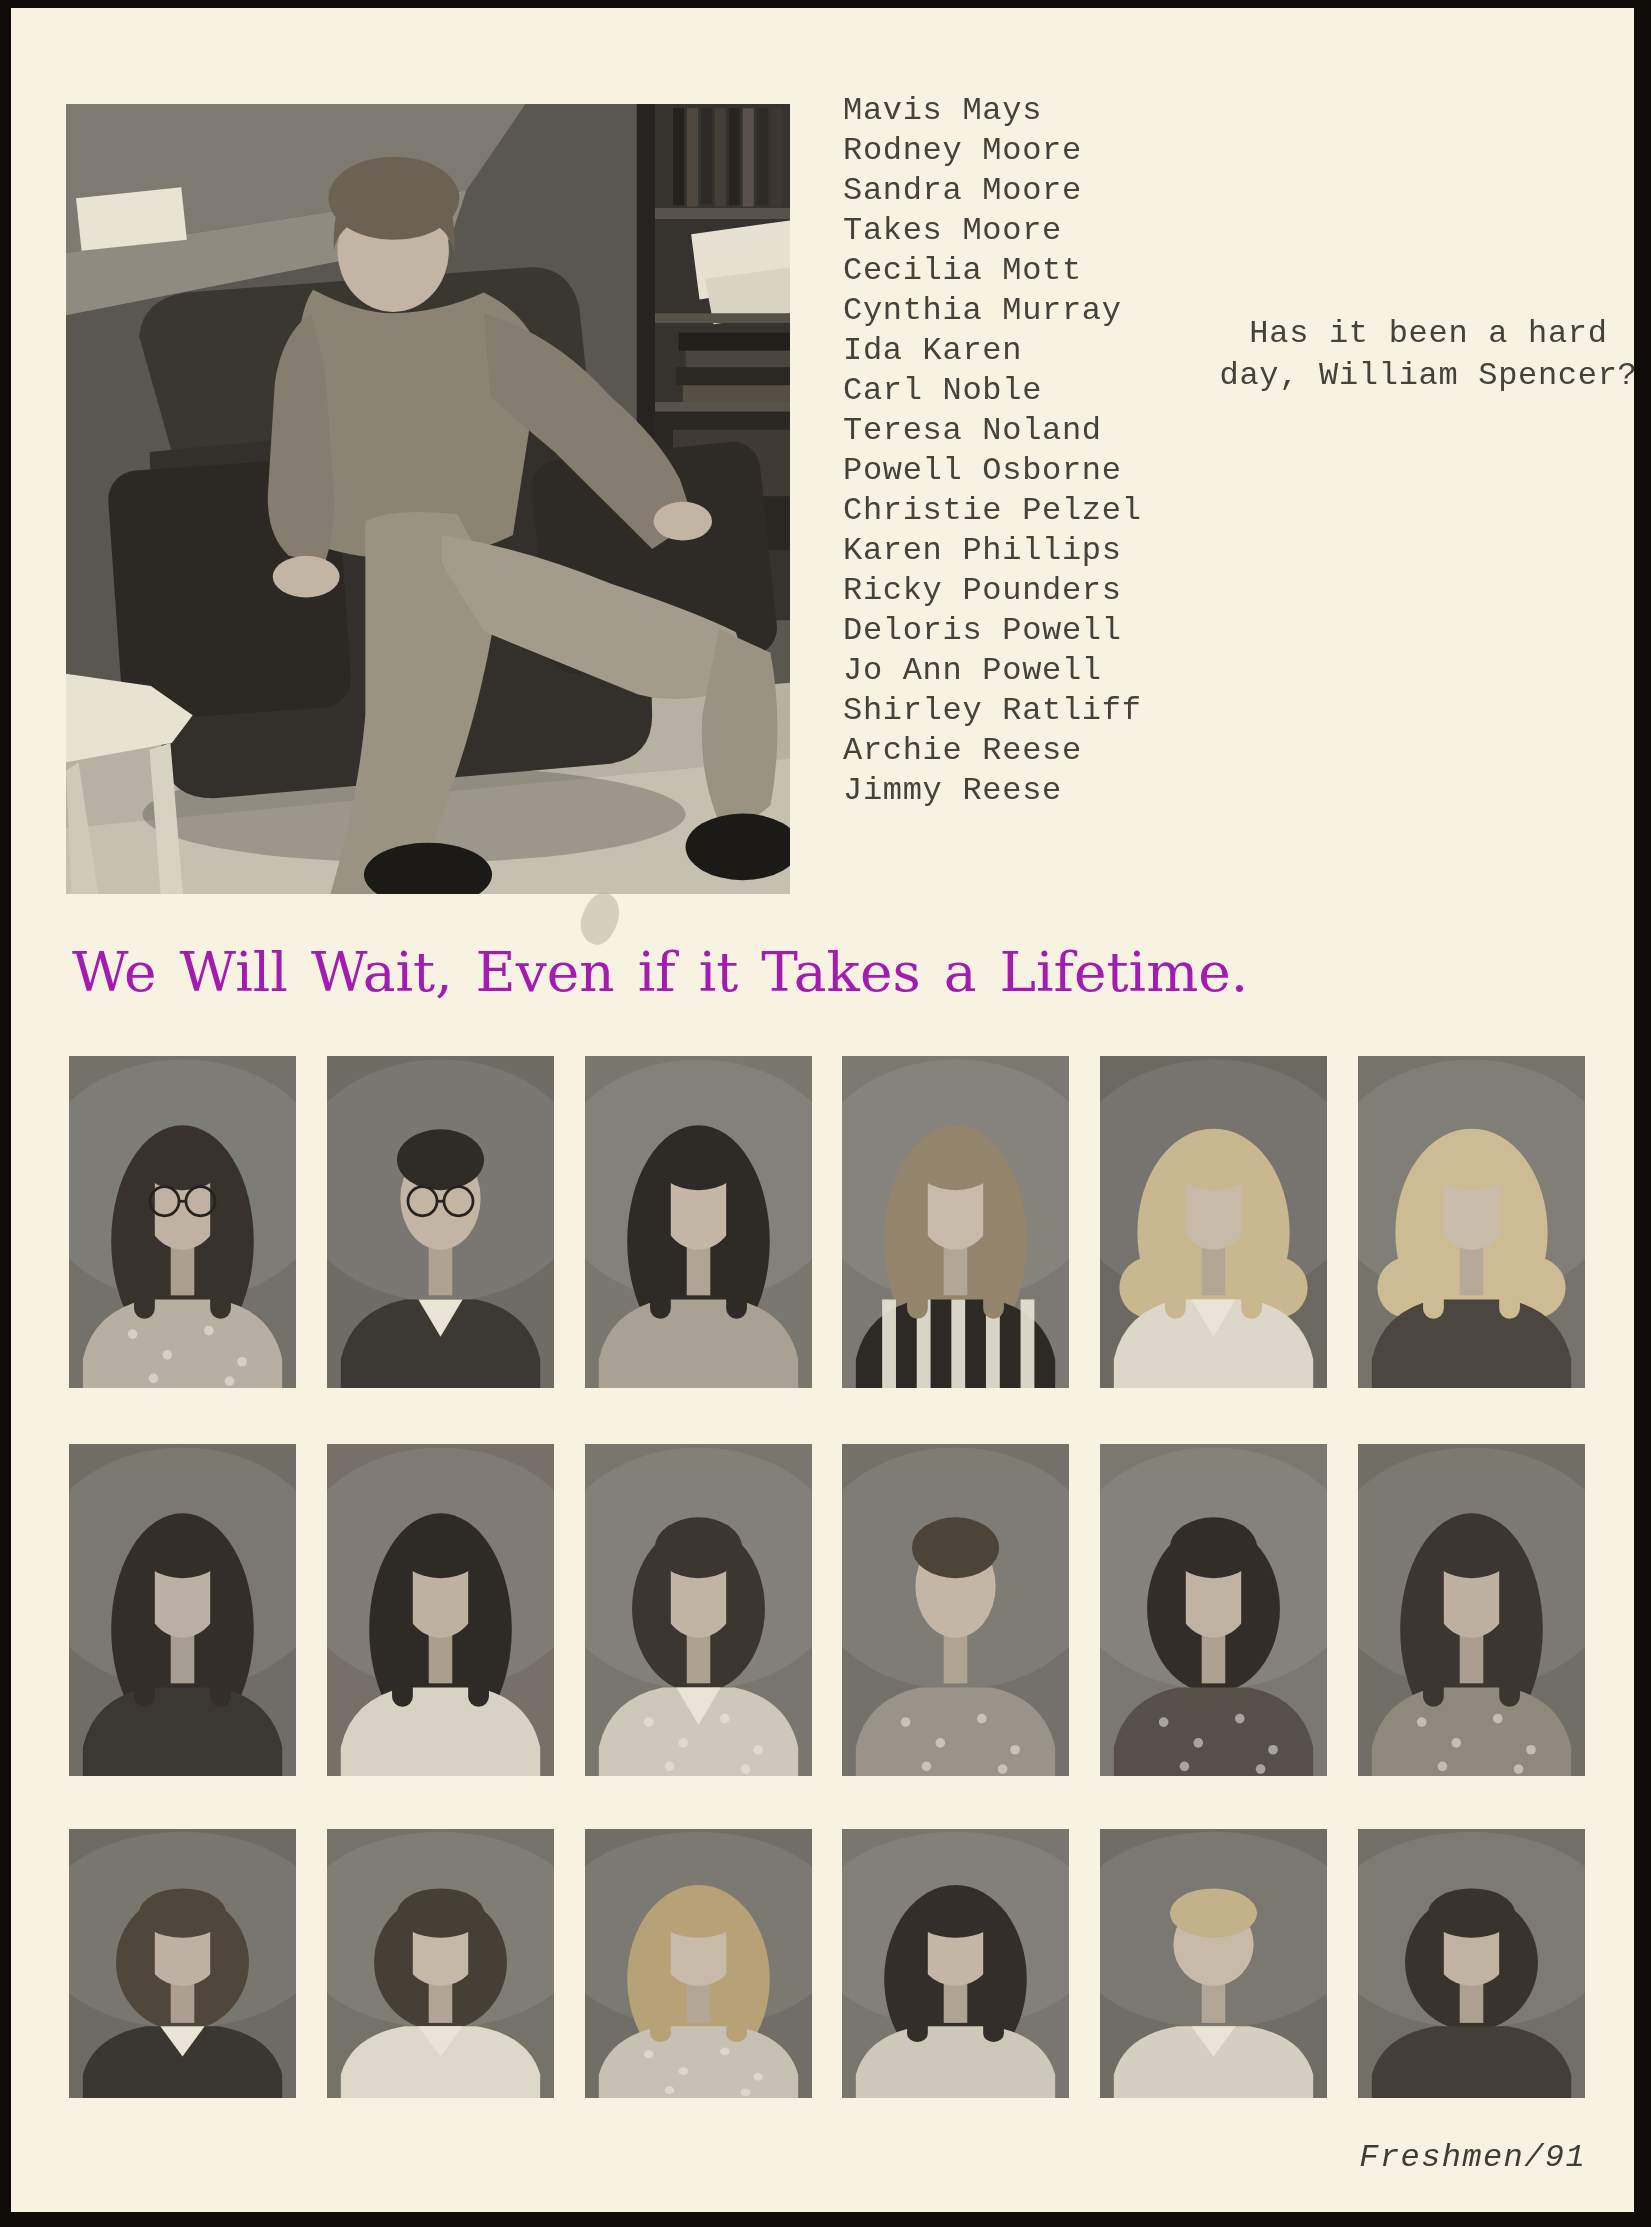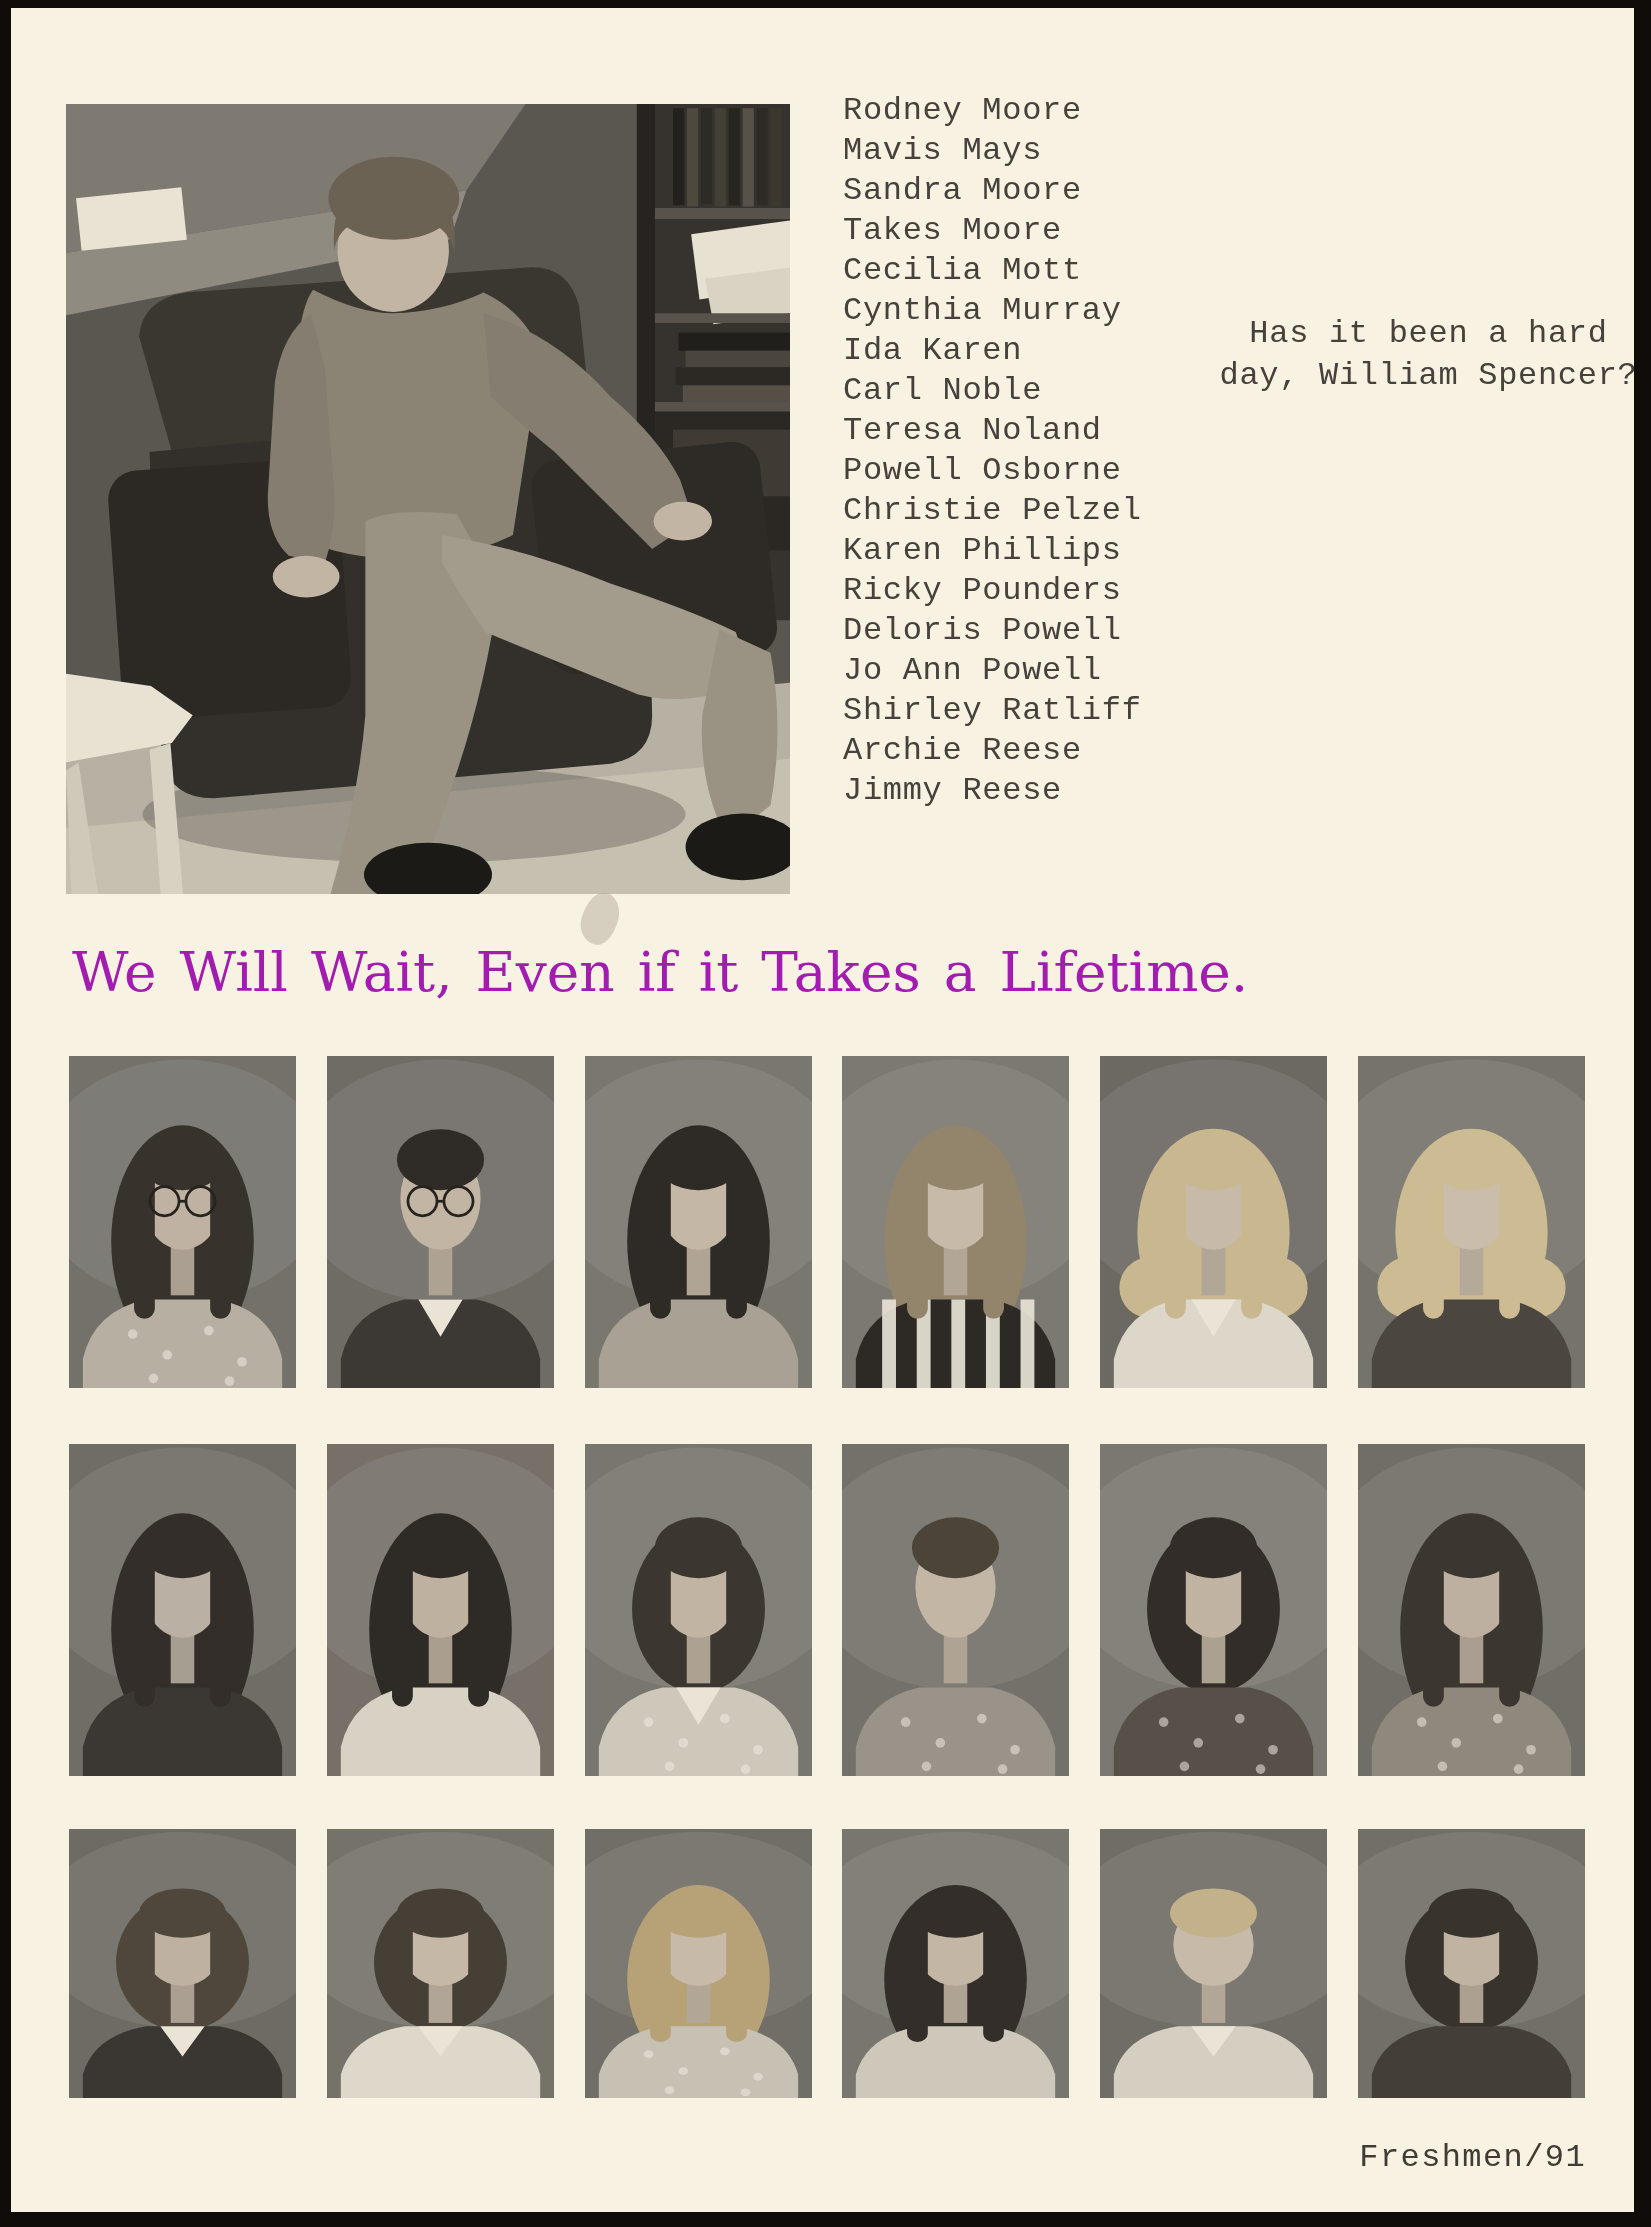--- a/index.html
+++ b/index.html
@@ -36,21 +36,21 @@
   }
   #section-headline{
     position:absolute;left:72px;top:941px;width:1455px;
     font-family:"DejaVu Serif", serif;
     font-size:55px;line-height:62px;
     color:#a21caf;letter-spacing:0px;word-spacing:5.5px;
     white-space:nowrap;
   }
   #page-number{
     position:absolute;right:65px;top:2139px;
-    font-size:32px;letter-spacing:1.4px;color:#3f3b35;
+    font-size:32px;letter-spacing:1.4px;color:#3f3b35;font-style:italic;
   }
   #smudge{
     position:absolute;left:582px;top:892px;width:36px;height:53px;
     background:#b9b3a4;border-radius:50% 50% 46% 54%/60% 44% 56% 40%;
     opacity:.55;transform:rotate(14deg);
   }
   figure.portrait{margin:0;position:absolute;}
 </style>
 </head>
 <body>
@@ -115,22 +115,22 @@
       <ellipse cx="520" cy="1112" rx="92" ry="46" fill="#1c1a17"></ellipse>
       <ellipse cx="972" cy="1072" rx="82" ry="48" fill="#1c1a17"></ellipse>
 
       <polygon points="0,822 122,840 182,882 152,922 0,950" fill="#e8e2d3"></polygon>
       <polygon points="150,922 168,1140 136,1140 120,932" fill="#d8d2c3"></polygon>
       <polygon points="18,950 46,1140 8,1140 0,962" fill="#cfc9ba"></polygon>
     </svg>
   </div>
 
   <div id="roster-list">
+      <div class="roster-name">Mavis Mays</div>
       <div class="roster-name">Rodney Moore</div>
-      <div class="roster-name">Mavis Mays</div>
       <div class="roster-name">Sandra Moore</div>
       <div class="roster-name">Takes Moore</div>
       <div class="roster-name">Cecilia Mott</div>
       <div class="roster-name">Cynthia Murray</div>
       <div class="roster-name">Ida Karen</div>
       <div class="roster-name">Carl Noble</div>
       <div class="roster-name">Teresa Noland</div>
       <div class="roster-name">Powell Osborne</div>
       <div class="roster-name">Christie Pelzel</div>
       <div class="roster-name">Karen Phillips</div>

